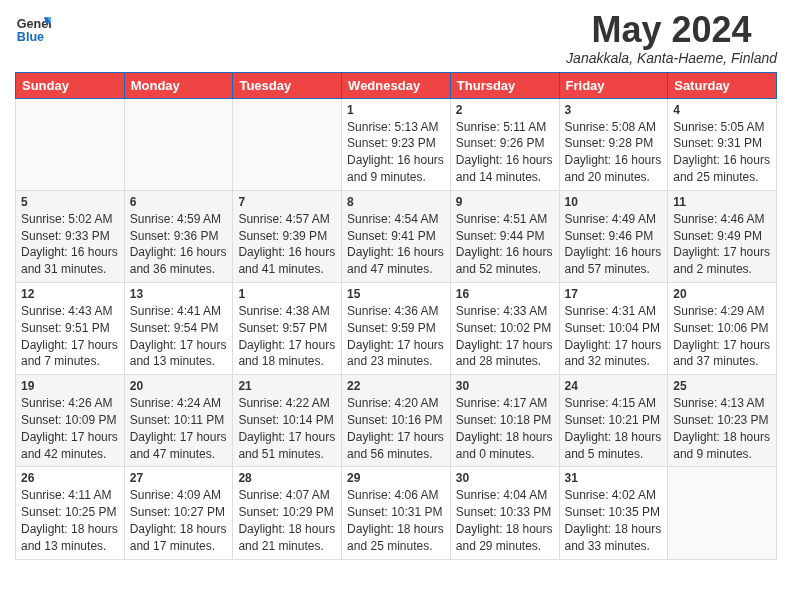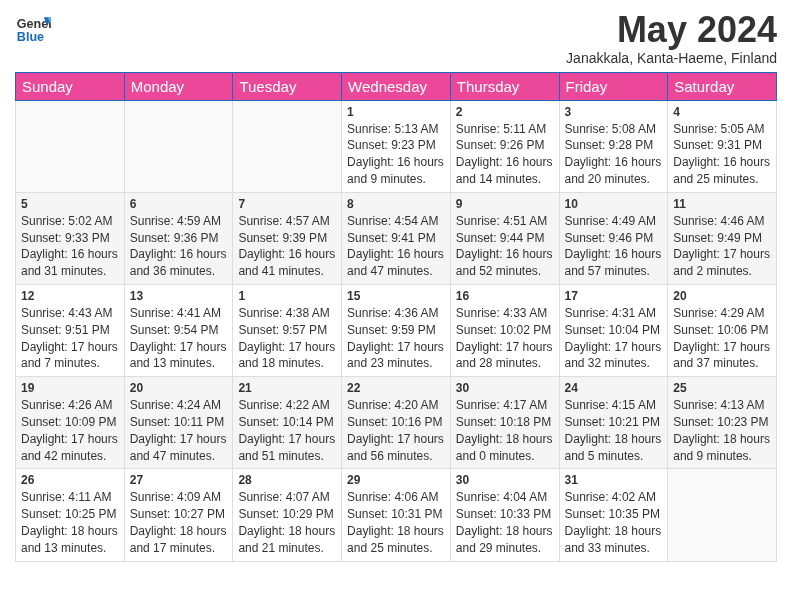--- a/index.html
+++ b/index.html
@@ -26,44 +26,45 @@
       display: flex;
       align-items: center;
       gap: 0px;
     }
     .logo-icon {
       width: 36px;
       height: 36px;
       margin-right: 4px;
     }
     .title-block {
-      text-align: right;
+      text-align: center;
     }
     .month-title {
       font-size: 36px;
       font-weight: bold;
       color: #333;
       line-height: 1.1;
     }
     .location {
       font-size: 14px;
       color: #333;
+      font-style: italic;
     }
     .calendar-table {
       width: 100%;
       border-collapse: collapse;
       border: 1px solid #ccc;
     }
     .calendar-table th {
-      background-color: #ec4899;
+      background-color: #ef4444;
       color: #fff;
       text-align: left;
       padding: 5px 6px;
-      font-size: 15px;
-      font-weight: normal;
+      font-size: 13px;
+      font-weight: bold;
       border: 1px solid #1a6abf;
     }
     .calendar-table td {
       vertical-align: top;
       padding: 4px 5px;
       font-size: 10.5px;
       color: #333;
       border: 1px solid #ddd;
       width: calc(100% / 7);
       min-height: 80px;

